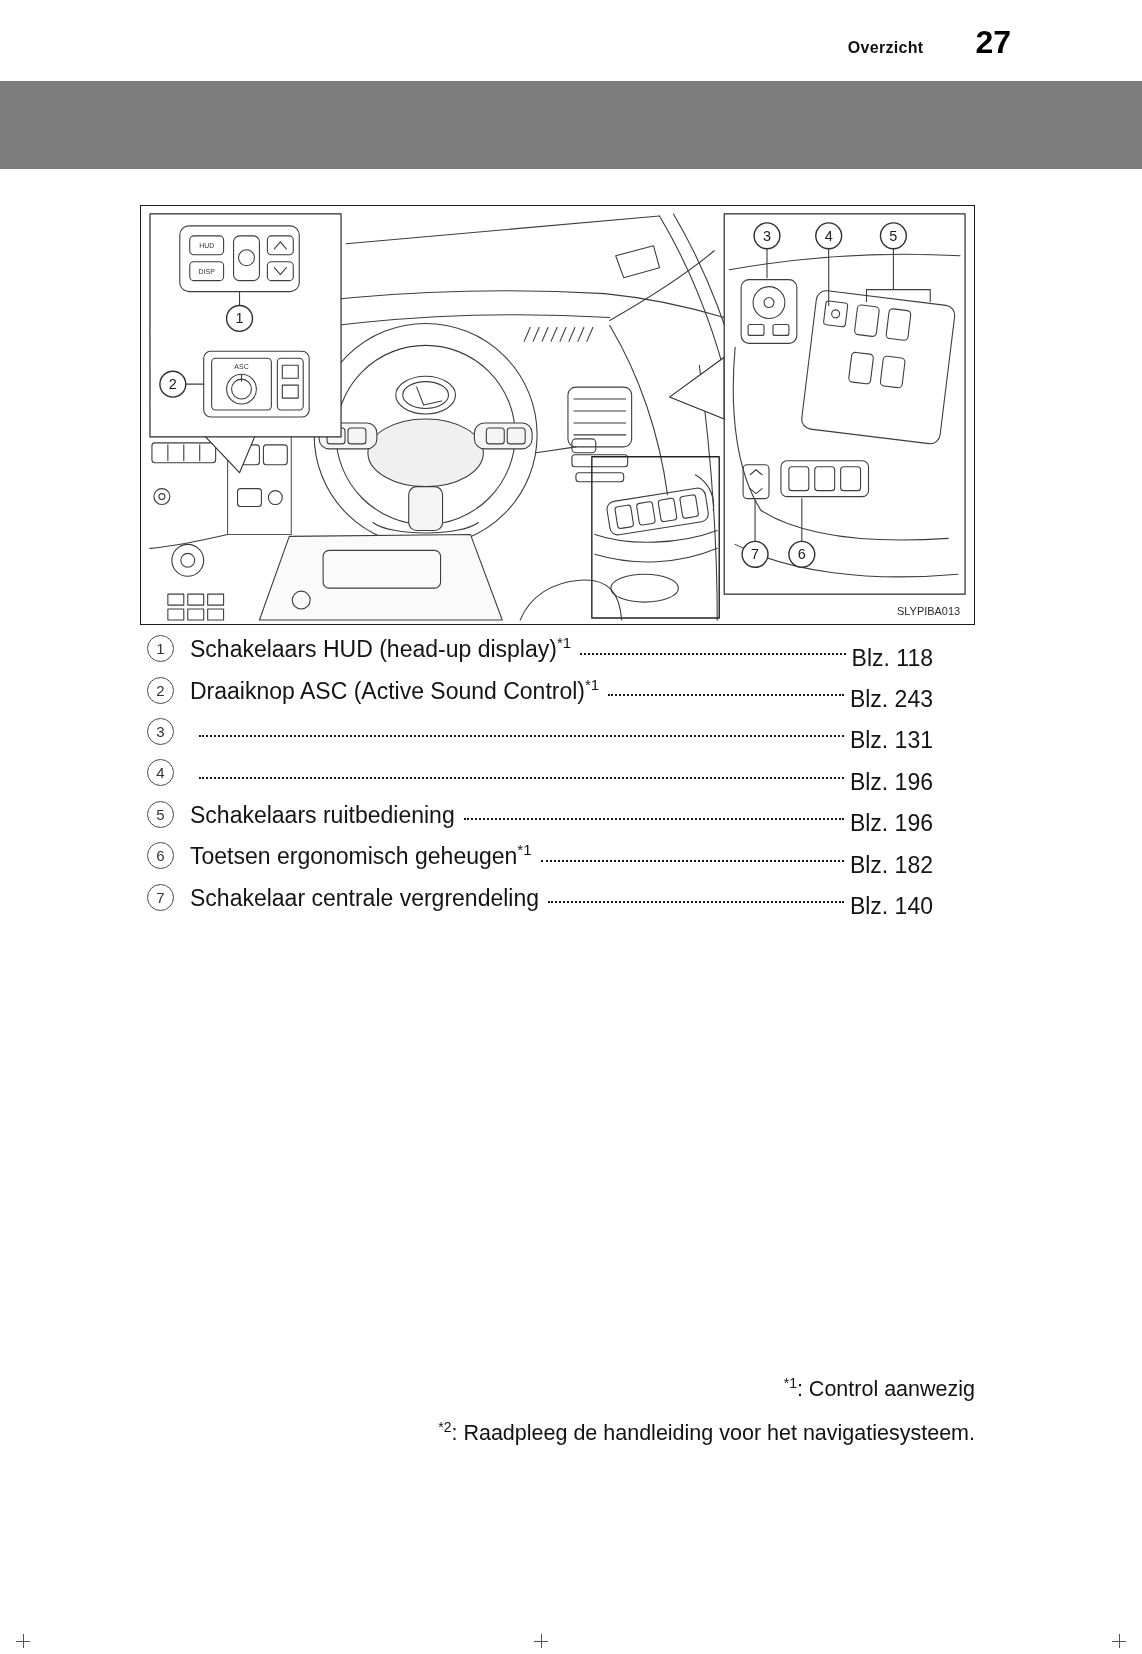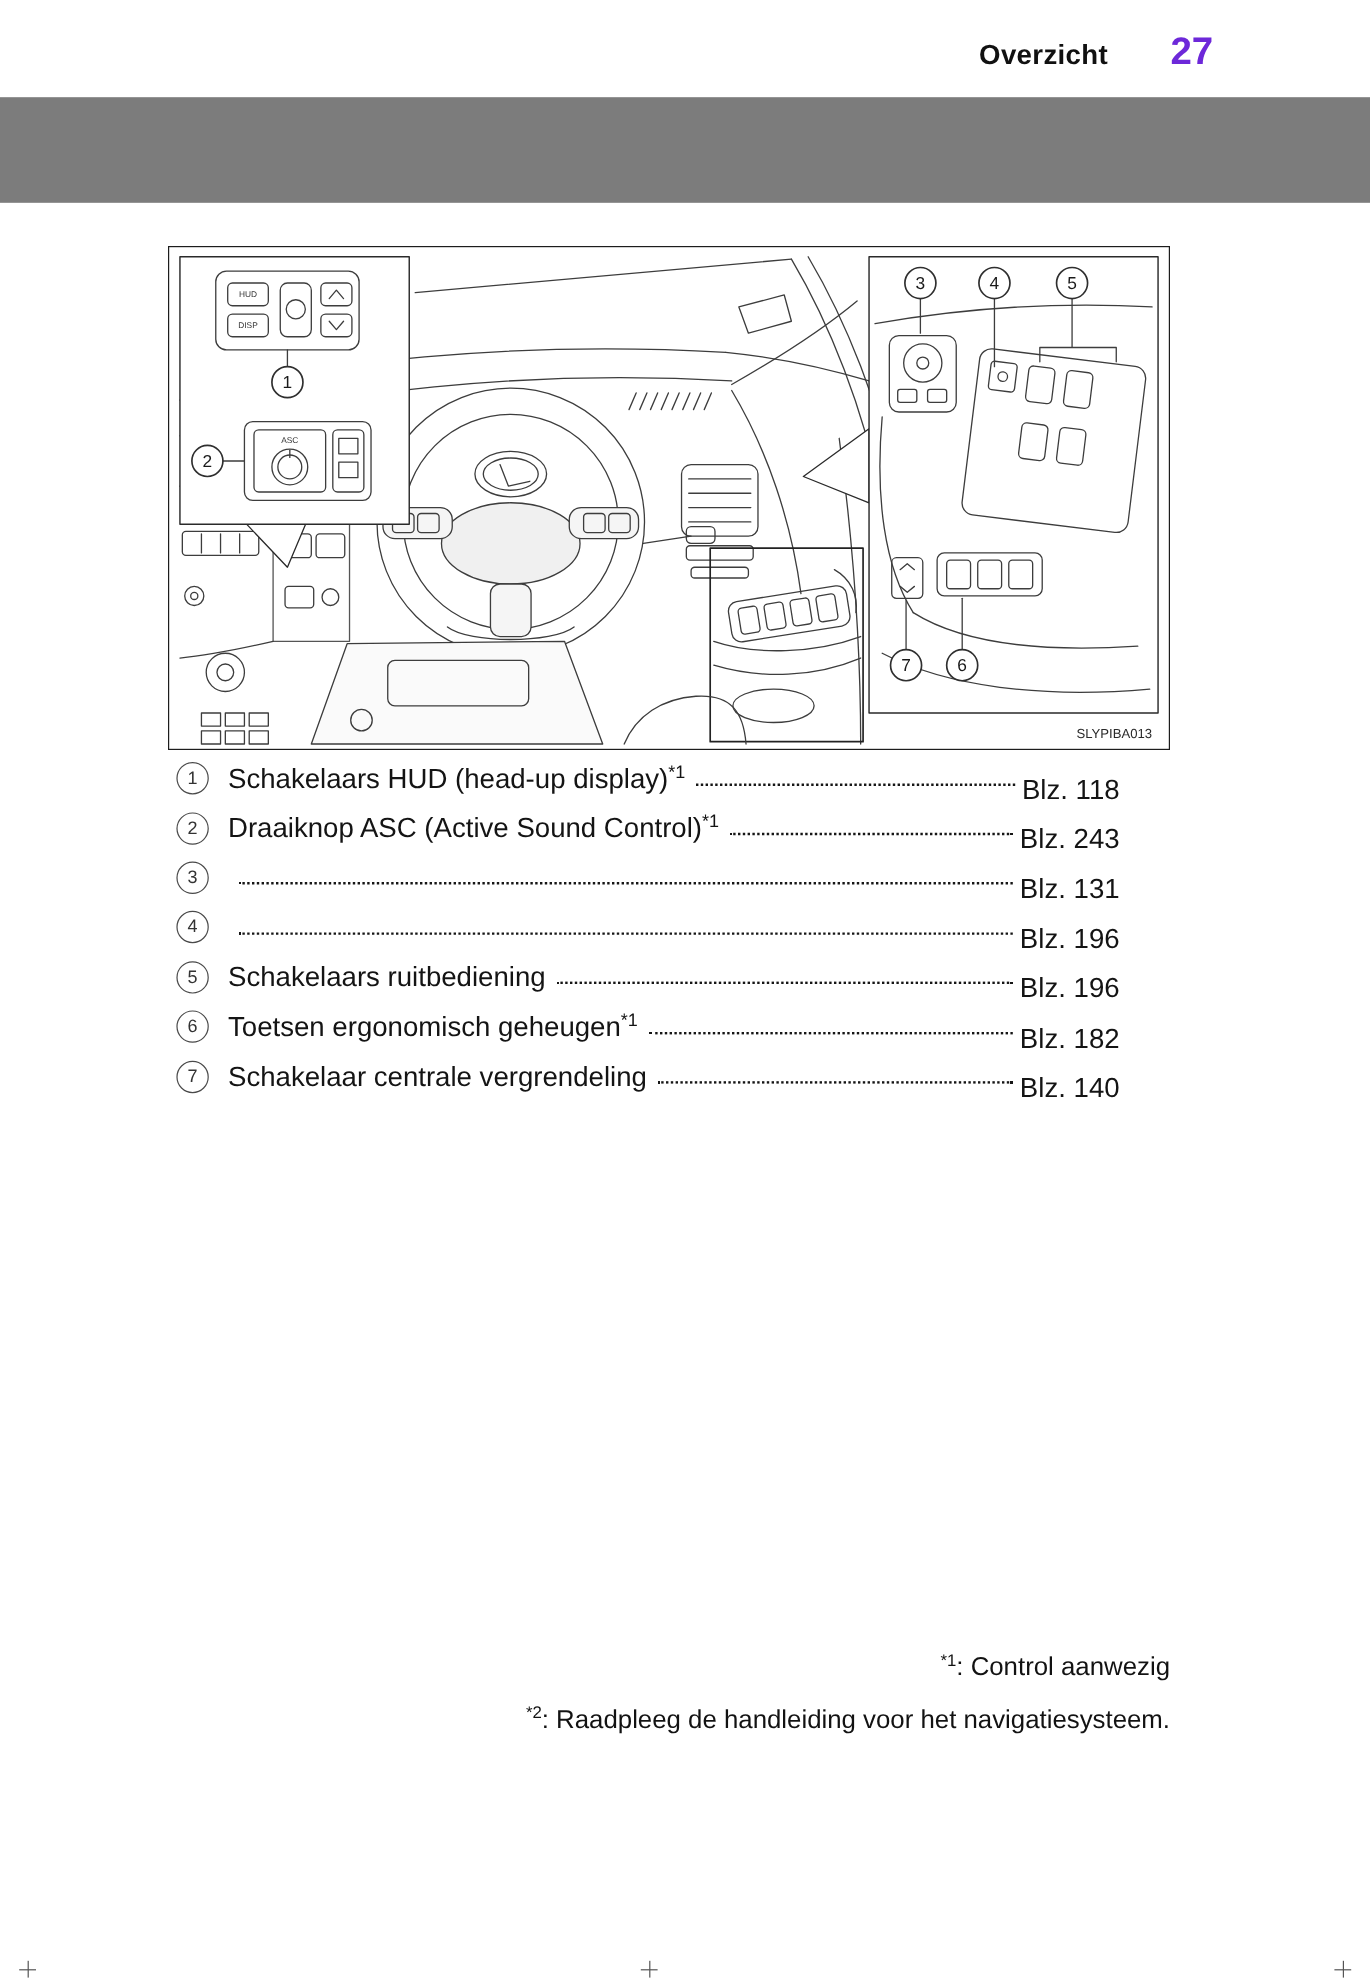--- a/index.html
+++ b/index.html
@@ -2,22 +2,22 @@
 <html><head>
 <meta charset="utf-8">
 <style>
   html,body { margin:0; padding:0; }
   body {
     width:1142px; height:1654px; position:relative; background:#ffffff;
     font-family:"Liberation Sans", sans-serif; color:#151515; overflow:hidden;
   }
   
   .page-header { position:absolute; top:24px; right:131px; display:flex; align-items:baseline; gap:52px; }
-  .section-title { font-size:23px; font-weight:bold; letter-spacing:0.3px; color:#111; }
-  .page-number { font-size:32px; font-weight:bold; color:#6d28d9; }
+  .section-title { font-size:16px; font-weight:bold; letter-spacing:0.3px; color:#111; }
+  .page-number { font-size:32px; font-weight:bold; color:#000000; }
   .gray-band { position:absolute; top:81px; left:0; width:1142px; height:88px; background:#7c7c7c; }
 
   
   .figure-frame { position:absolute; top:205px; left:140px; width:835px; height:420px;
     border:1.3px solid #1c1c1c; background:#fff; box-sizing:border-box; }
   .figure-frame svg { display:block; width:100%; height:100%; }
   .co-circle { fill:#ffffff; stroke:#2f2f2f; stroke-width:1.4; }
   .co-num { font-size:14.5px; fill:#1a1a1a; stroke:none; text-anchor:middle; font-family:"Liberation Sans",sans-serif; }
   .tiny-label { font-size:7px; fill:#333; stroke:none; text-anchor:middle; font-family:"Liberation Sans",sans-serif; }
   .img-code { font-size:11px; fill:#2a2a2a; stroke:none; text-anchor:end; font-family:"Liberation Sans",sans-serif; }

